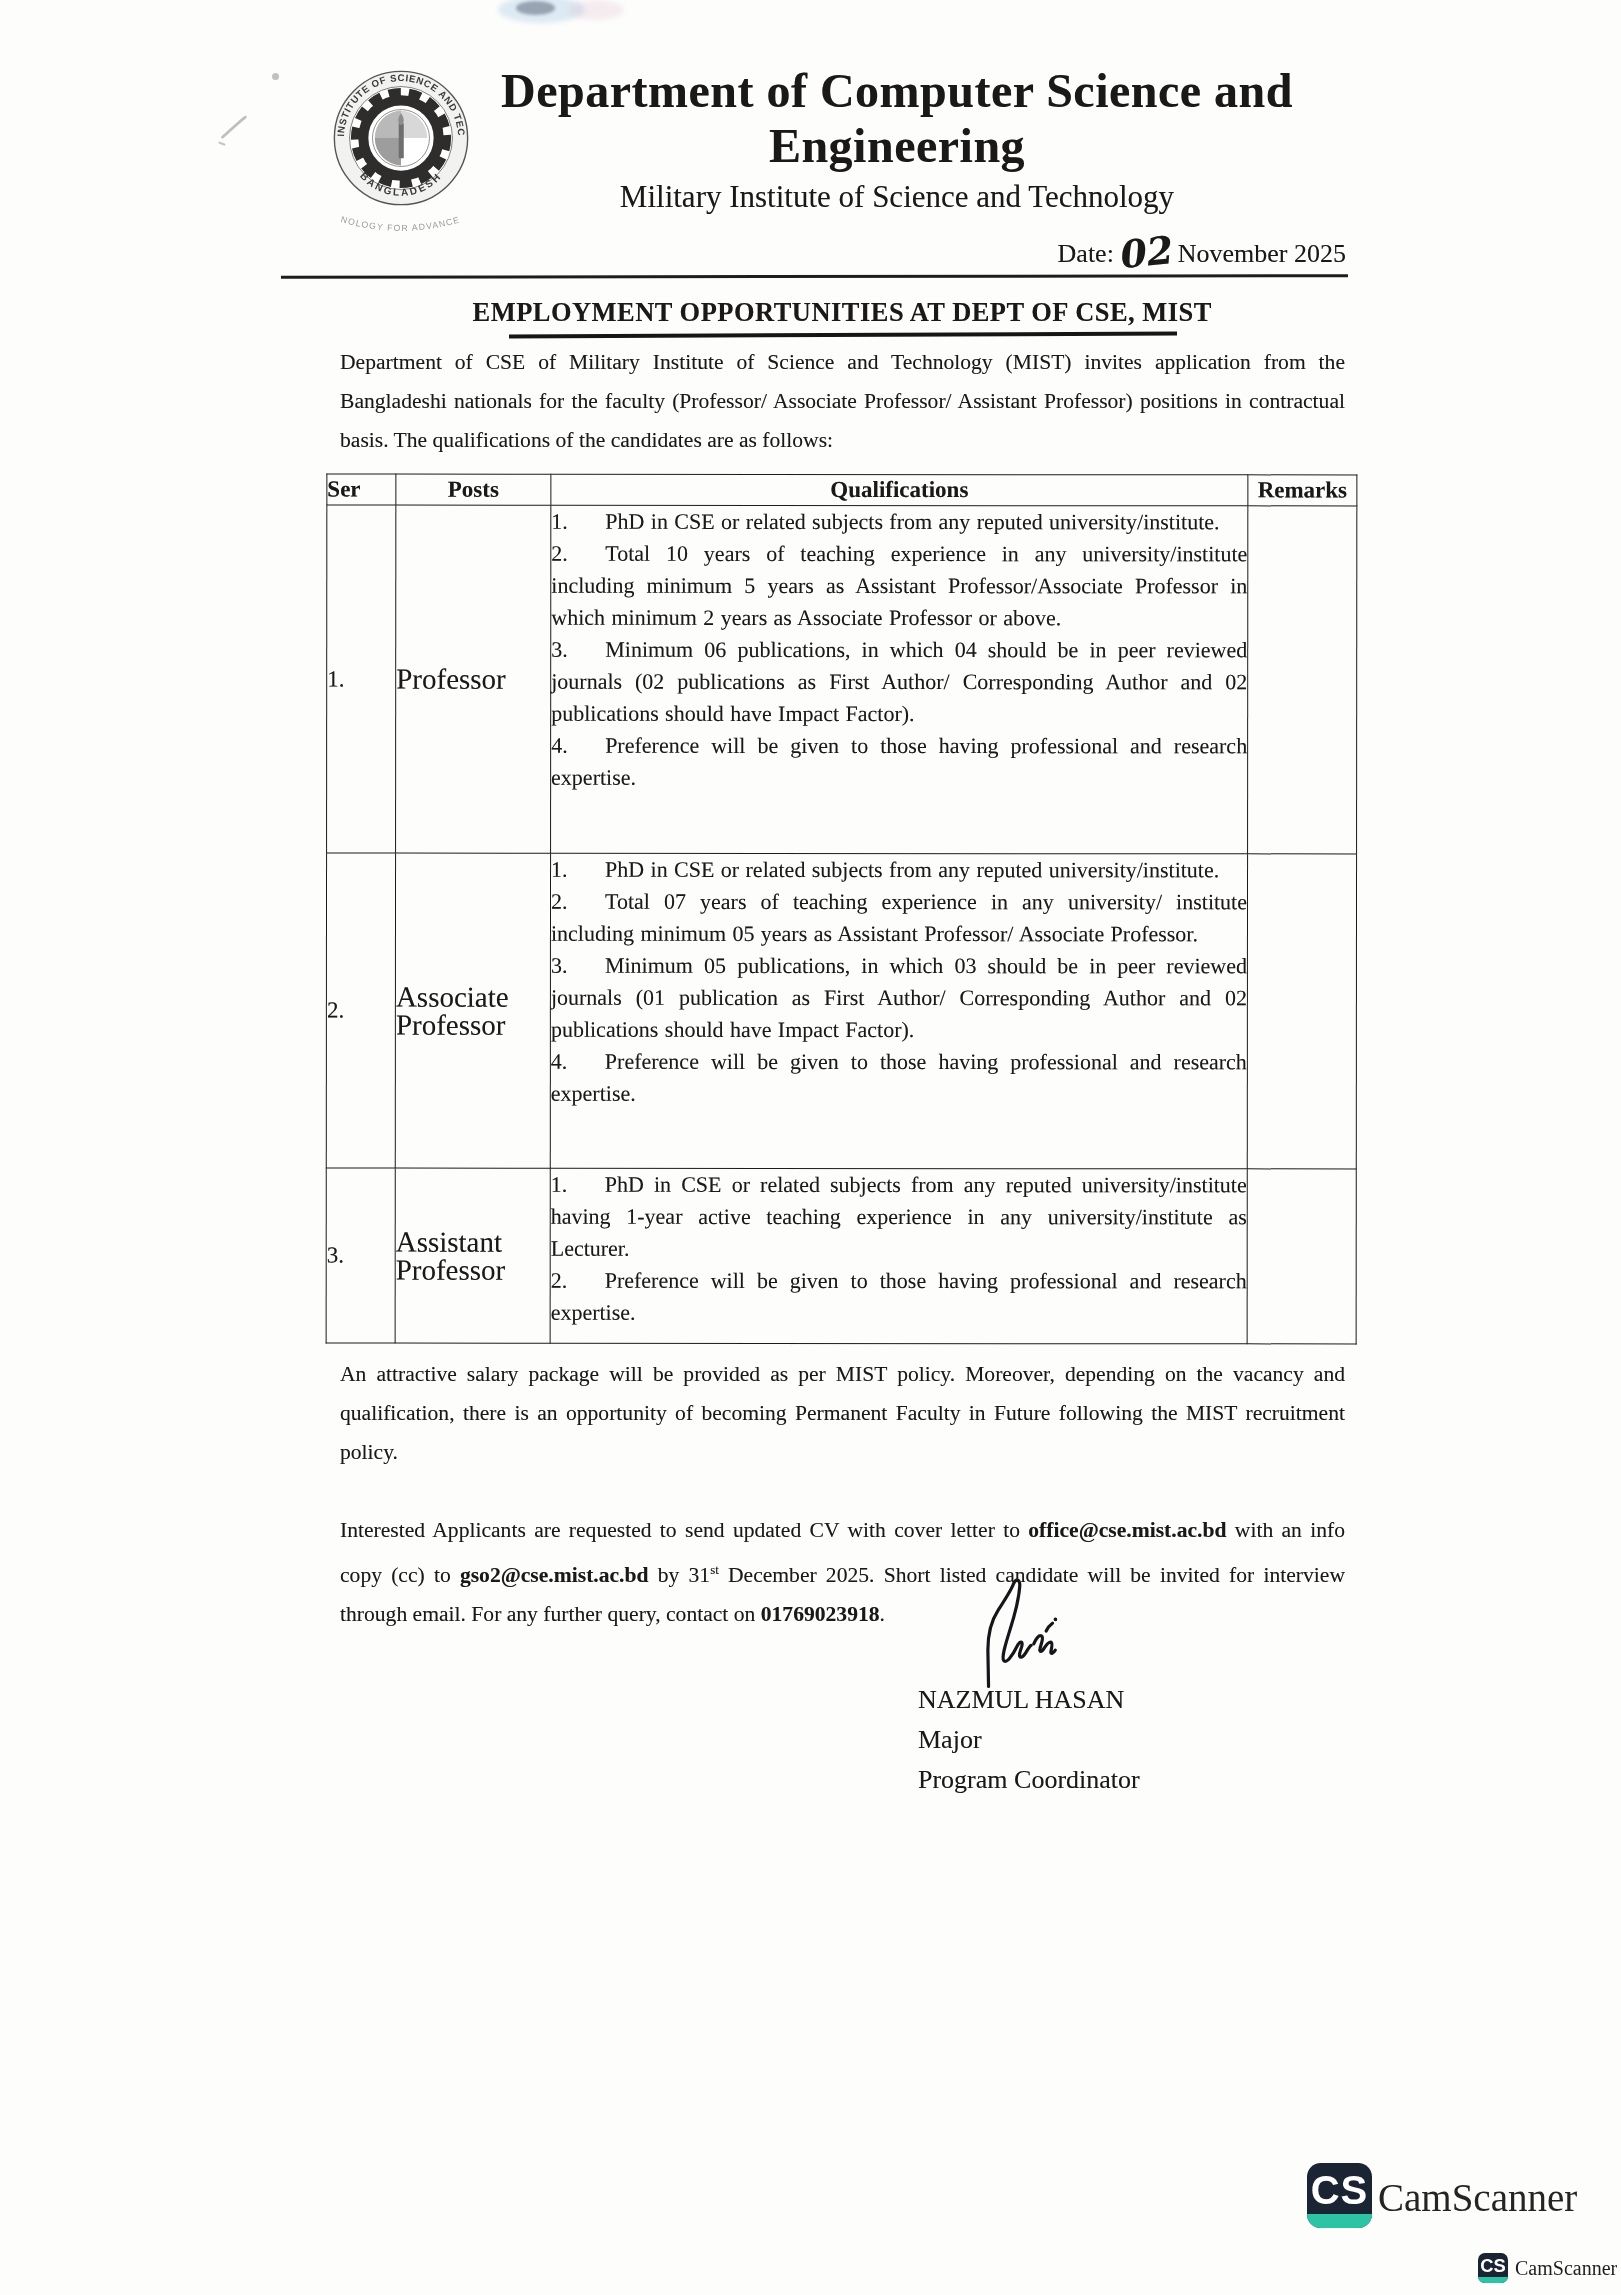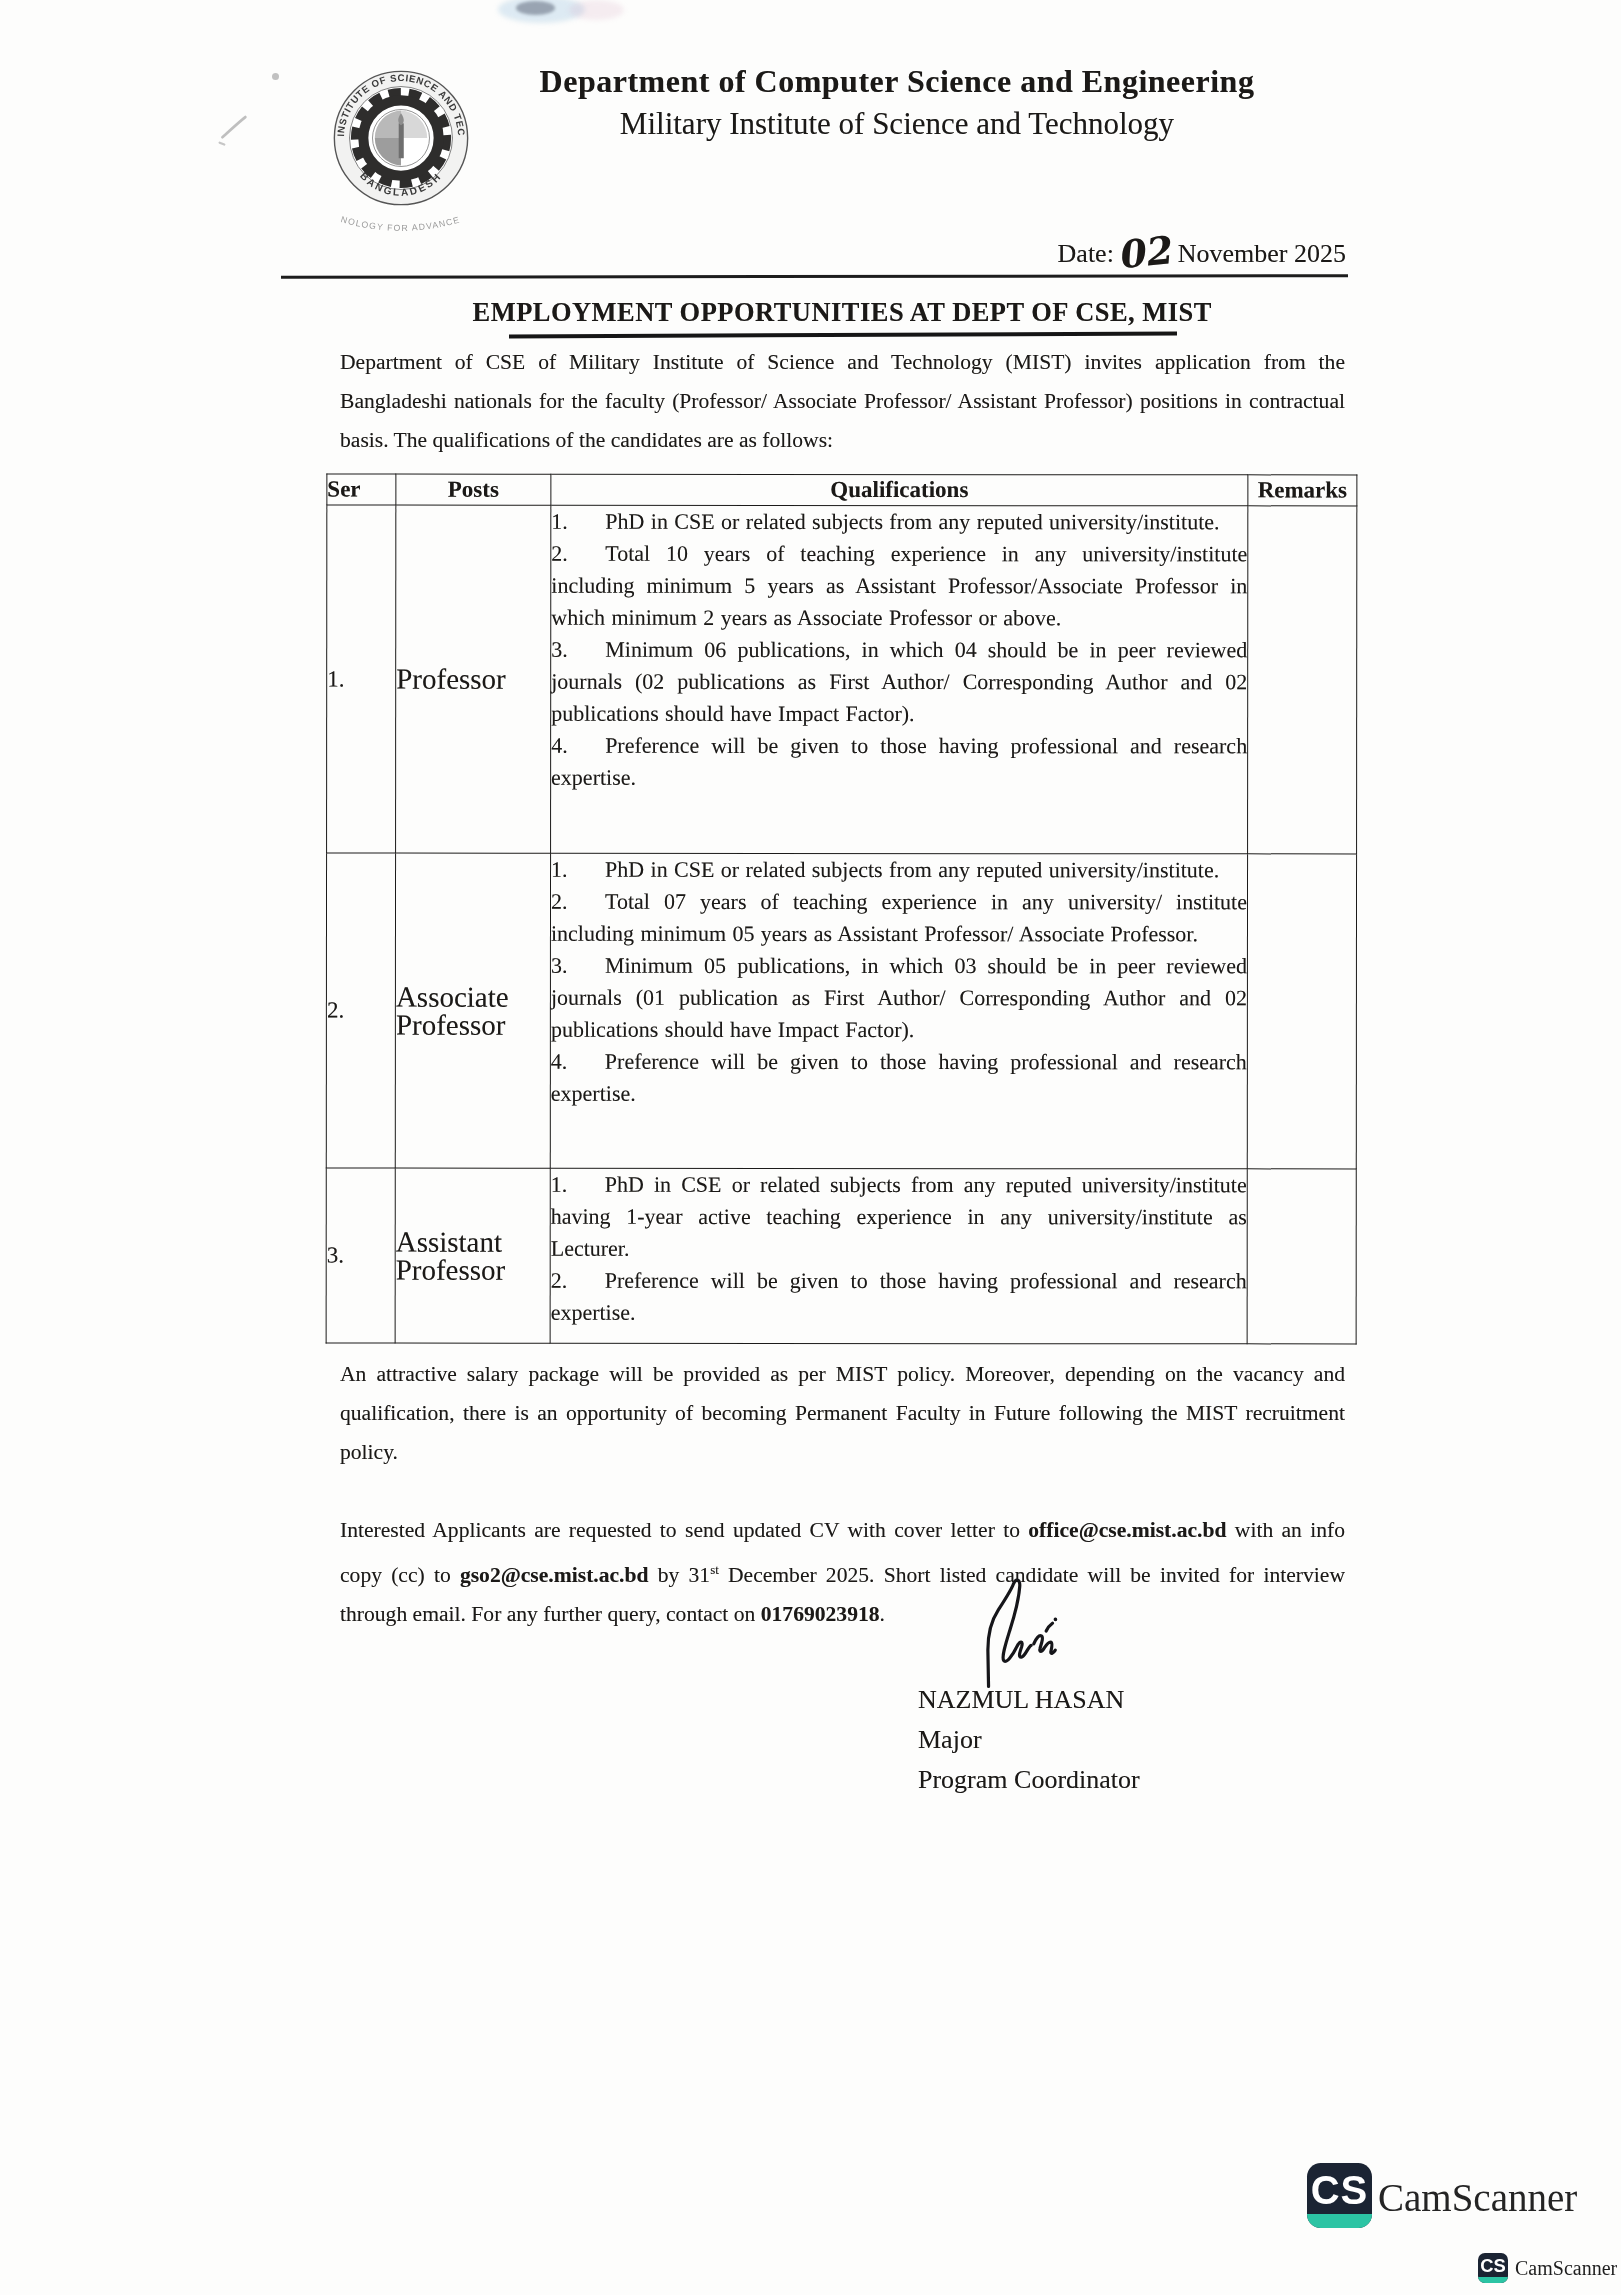--- a/index.html
+++ b/index.html
@@ -5,21 +5,21 @@
   html,body{margin:0;padding:0;background:#ffffff;}
   #page{
     position:relative; width:1621px; height:2295px; background:#fdfdfc;
     font-family:"Liberation Serif","DejaVu Serif",serif; color:#1b1917; overflow:hidden;
   }
   .abs{position:absolute;}
   .ink{ text-shadow:0 0 0.5px rgba(30,28,25,.35); }
 
   
   #hdr-block{ left:438px; top:63px; width:918px; text-align:center; }
-  #hdr-dept{ font-size:32px; font-weight:bold; letter-spacing:0.5px; }
+  #hdr-dept{ font-size:48px; font-weight:bold; letter-spacing:0.5px; }
   #hdr-inst{ font-size:31px; margin-top:6.4px; }
   #hdr-addr{ font-size:28.5px; margin-top:5.5px; }
 
   #date-line{ right:275px; top:226px; font-size:26px; }
   #date-hand{ display:inline-block; font-style:italic; font-weight:bold; font-size:38px;
     transform:rotate(-6deg) translateY(3.7px); margin:0 4.6px 0 6.4px; font-family:"DejaVu Serif",serif;}
   #hdr-rule{ left:281px; top:275px; width:1067px; height:3.2px; background:#1d1d1d; transform:rotate(-.08deg); }
 
   
   #title-wrap{ left:340px; top:297px; width:1005px; text-align:center; }

